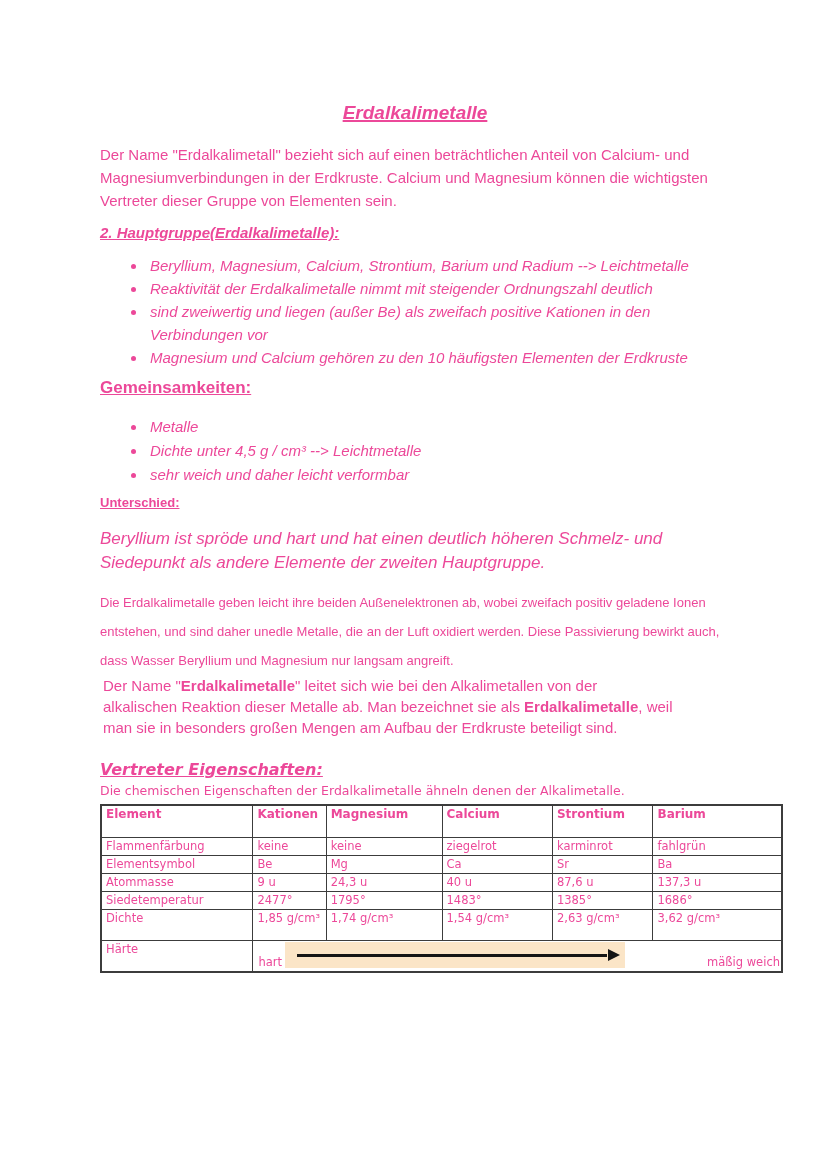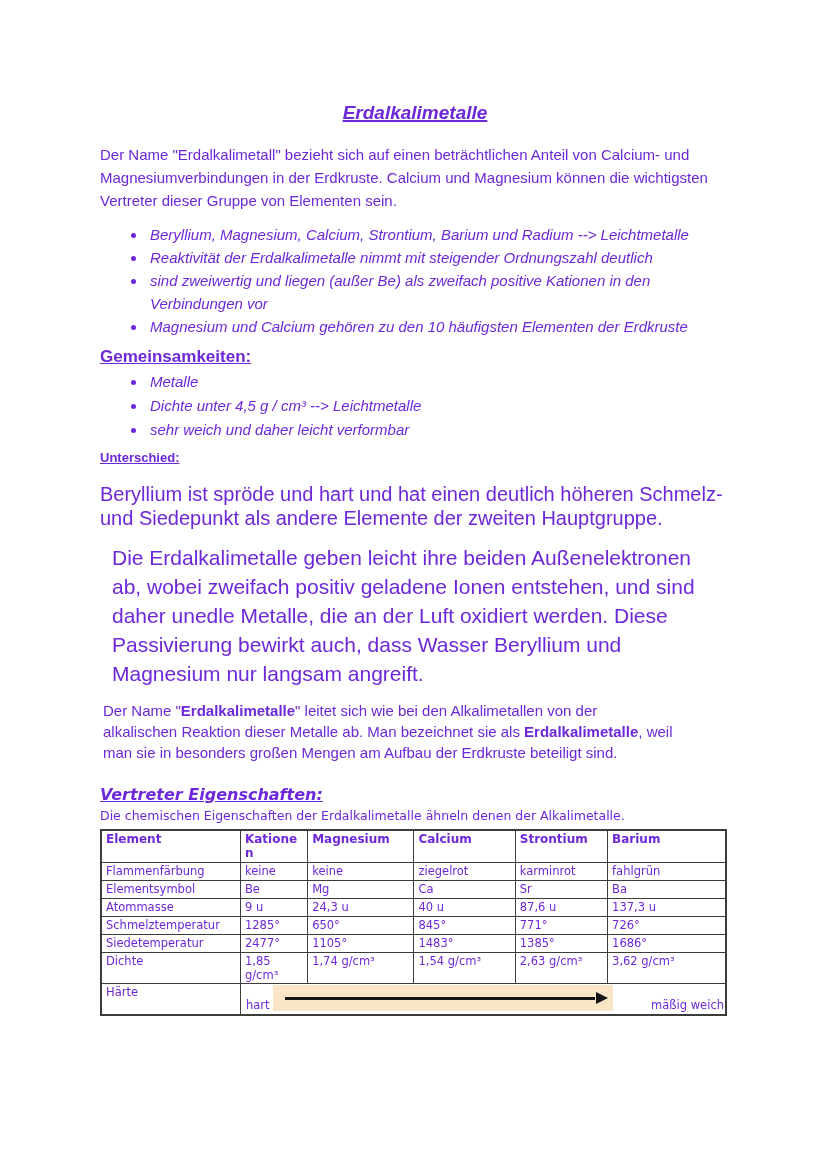--- a/index.html
+++ b/index.html
@@ -2,21 +2,21 @@
 <html><head>
 <meta charset="utf-8">
 <style>
   html, body { margin: 0; padding: 0; background: #ffffff; }
   .page {
     position: relative;
     width: 828px;
     height: 1171px;
     background: #ffffff;
     font-family: "Liberation Sans", sans-serif;
-    color: #6d28d9;
+    color: #ec4899;
     overflow: hidden;
   }
   .content {
     position: absolute;
     left: 100px;
     top: 101px;
     width: 630px;
   }
 
   
@@ -35,21 +35,21 @@
     font-weight: bold;
     font-style: italic;
     text-decoration: underline;
     margin: 0 0 11px 0;
     line-height: 20px;
   }
   .h-big {
     font-size: 17px;
     font-weight: bold;
     text-decoration: underline;
-    margin: 0 0 2px 0;
+    margin: 0 0 16px 0;
     line-height: 22px;
   }
   .h-plain {
     font-size: 13px;
     font-weight: bold;
     text-decoration: underline;
     margin: 0 0 14px 0;
     line-height: 20px;
   }
   .h-q {
@@ -65,22 +65,22 @@
     font-size: 16px;
     font-weight: bold;
     font-style: italic;
     text-decoration: underline;
     margin: 21px 0 3px 0;
     line-height: 21px;
   }
 
   
   .para   { font-size: 15px; line-height: 23px; margin: 0 0 11px 0; }
-  .para-italic { font-size: 20px; line-height: 24px; margin: 8px 0 13px 0; }
-  .para-loose  { font-size: 21px; line-height: 29px; margin: 12px; }
+  .para-italic { font-size: 17px; line-height: 24px; font-style: italic; margin: 8px 0 13px 0; }
+  .para-loose  { font-size: 13px; line-height: 29px; margin: 0; }
   .para-q { font-size: 15px; line-height: 21px; margin: 0; max-width: 572px; padding-left: 3px; }
   .table-note {
     font-family: "DejaVu Sans", sans-serif;
     font-size: 12.5px;
     line-height: 16px;
     margin: 0 0 5px 0;
   }
 
   
   ul.blist {
@@ -96,21 +96,21 @@
   ul.blist.spaced { line-height: 24px; margin-bottom: 6px; }
 
   
   table.props {
     border-collapse: collapse;
     border: 2px solid #3c3c3c;
     font-family: "DejaVu Sans", sans-serif;
     font-size: 11.5px;
     line-height: 14px;
     table-layout: fixed;
-    width: 627px;
+    width: 683px;
   }
   table.props th, table.props td {
     border: 1px solid #3c3c3c;
     padding: 1px 4px;
     vertical-align: top;
     text-align: left;
     font-weight: normal;
   }
   table.props th { font-weight: bold; font-size: 12px; }
   table.props th.th-break { word-break: break-all; }
@@ -150,20 +150,21 @@
 </head>
 <body>
 
 <div class="page">
   <div class="content">
 
     <h1 class="doc-title"><span>Erdalkalimetalle</span></h1>
 
     <p class="para">Der Name "Erdalkalimetall" bezieht sich auf einen beträchtlichen Anteil von Calcium- und Magnesiumverbindungen in der Erdkruste. Calcium und Magnesium können die wichtigsten Vertreter dieser Gruppe von Elementen sein.</p>
 
+    <h2 class="h-sub">2. Hauptgruppe(Erdalkalimetalle):</h2>
     <ul class="blist">
       <li>Beryllium, Magnesium, Calcium, Strontium, Barium und Radium --&gt; Leichtmetalle</li>
       <li>Reaktivität der Erdalkalimetalle nimmt mit steigender Ordnungszahl deutlich</li>
       <li>sind zweiwertig und liegen (außer Be) als zweifach positive Kationen in den Verbindungen vor</li>
       <li>Magnesium und Calcium gehören zu den 10 häufigsten Elementen der Erdkruste</li>
     </ul>
 
     <h2 class="h-big">Gemeinsamkeiten:</h2>
     <ul class="blist spaced">
       <li>Metalle</li>
@@ -218,31 +219,23 @@
         </tr>
         <tr class="std">
           <td>Atommasse</td>
           <td>9 u</td>
           <td>24,3 u</td>
           <td>40 u</td>
           <td>87,6 u</td>
           <td>137,3 u</td>
         </tr>
         <tr class="std">
-          <td>Schmelztemperatur</td>
-          <td>1285°</td>
-          <td>650°</td>
-          <td>845°</td>
-          <td>771°</td>
-          <td>726°</td>
-        </tr>
-        <tr class="std">
           <td>Siedetemperatur</td>
           <td>2477°</td>
-          <td>1105°</td>
+          <td>1795°</td>
           <td>1483°</td>
           <td>1385°</td>
           <td>1686°</td>
         </tr>
         <tr class="tall">
           <td>Dichte</td>
           <td>1,85 g/cm³</td>
           <td>1,74 g/cm³</td>
           <td>1,54 g/cm³</td>
           <td>2,63 g/cm³</td>

